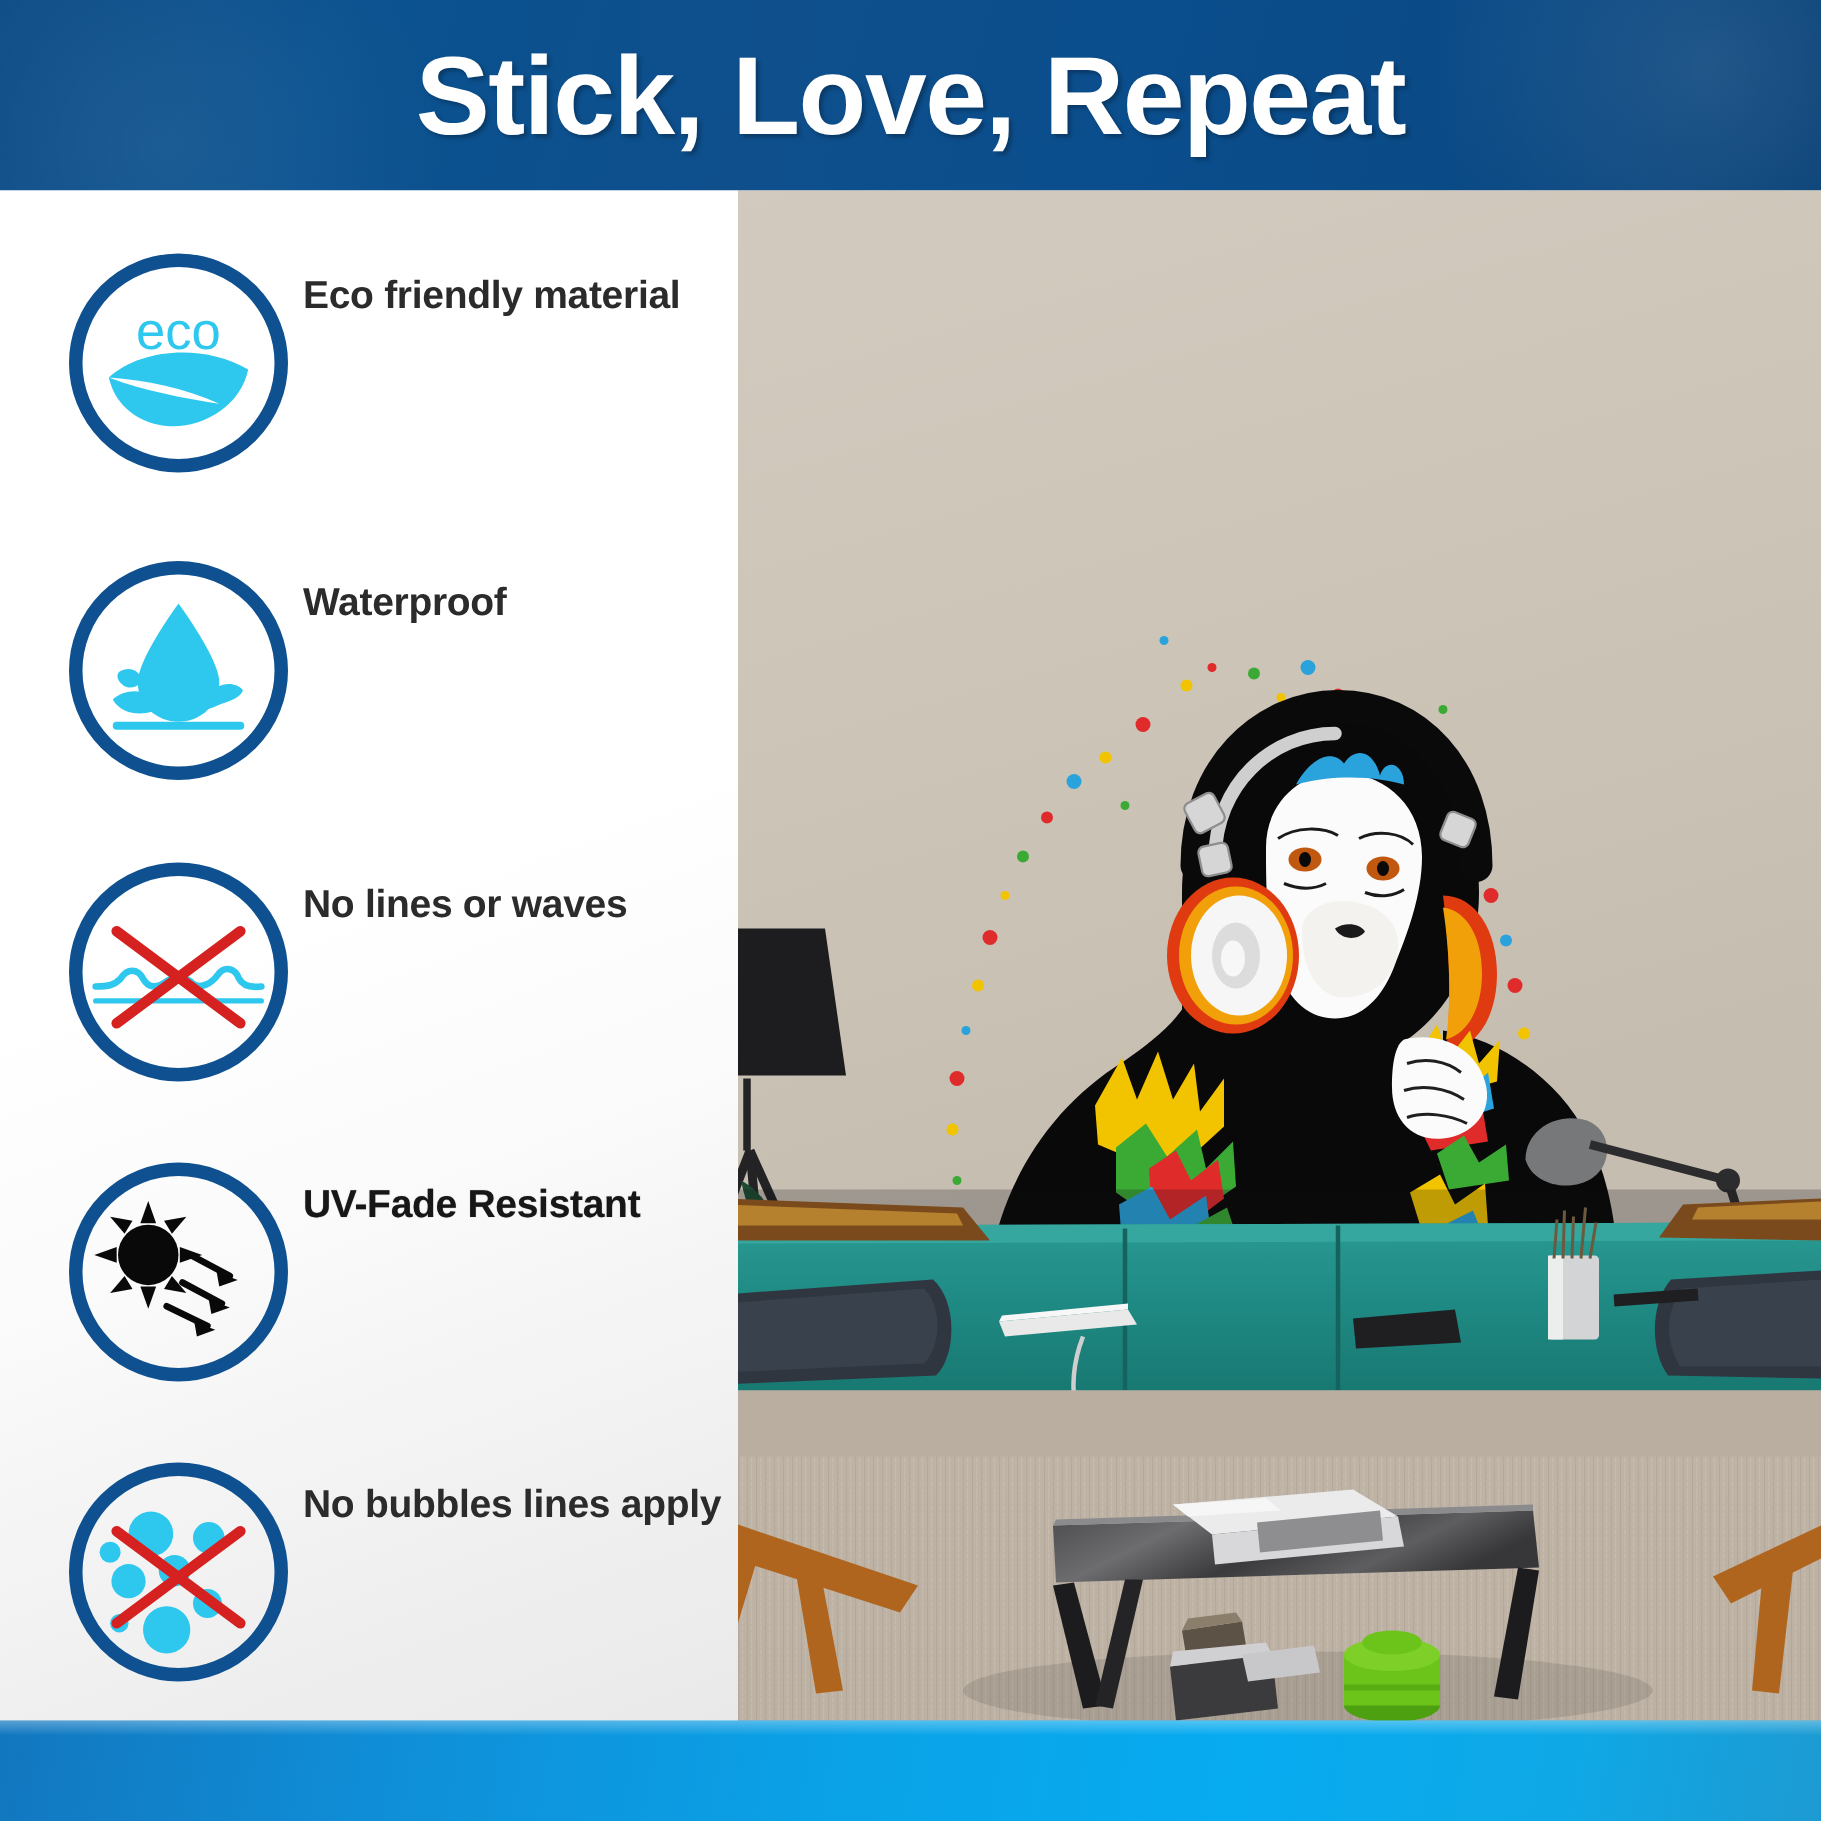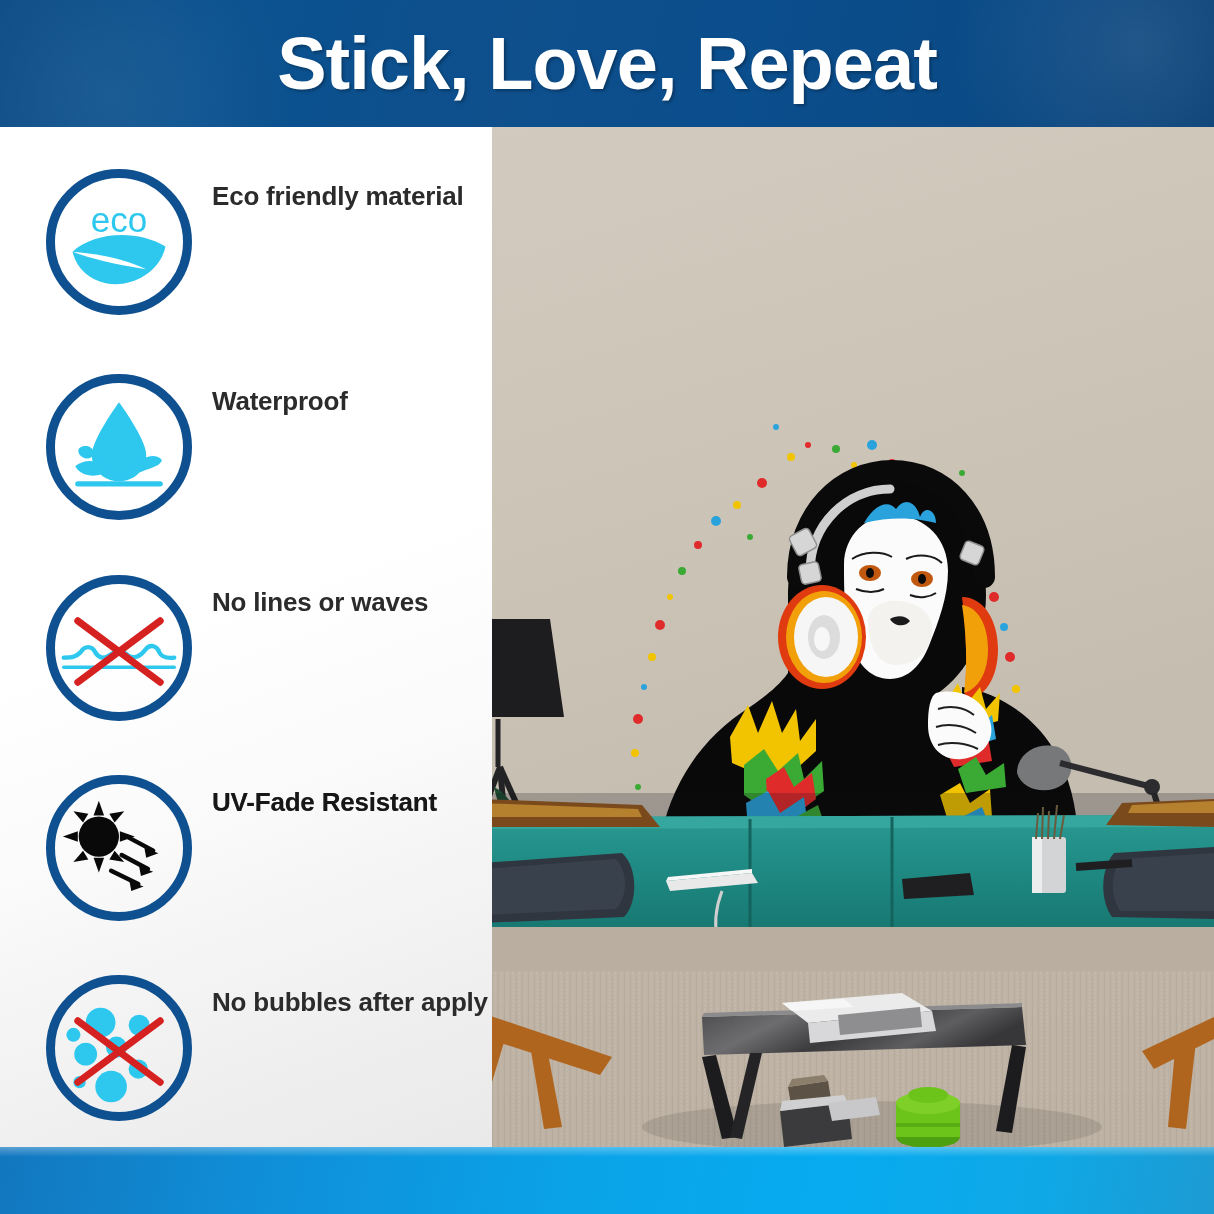--- a/index.html
+++ b/index.html
@@ -71,21 +71,21 @@
     position: absolute;
     left: 46px; top: 10px;
     width: 146px; height: 146px;
     border: 9px solid #0f5190;
     border-radius: 50%;
     box-sizing: border-box;
     background: transparent;
   }
   .feature-label {
     position: absolute;
-    left: 212px;
+    left: 202px;
     top: 22px;
     font-size: 26px;
     font-weight: bold;
     color: #2b2b2b;
     white-space: nowrap;
     letter-spacing: -0.2px;
   }
   .feature-label.soft { color:#171717; text-shadow: 0 0 0.6px rgba(0,0,0,0.5); }
 
   .icon-svg { position:absolute; left:0; top:0; width:100%; height:100%; }
@@ -202,21 +202,21 @@
           <circle cx="70" cy="72" r="12"></circle>
           <circle cx="96" cy="47" r="12"></circle>
           <circle cx="95" cy="97" r="11"></circle>
           <circle cx="28" cy="112" r="7"></circle>
           <circle cx="64" cy="117" r="18"></circle>
         </g>
         <path d="M26 42 L120 112" stroke="#d62121" stroke-width="8" stroke-linecap="round"></path>
         <path d="M120 42 L26 112" stroke="#d62121" stroke-width="8" stroke-linecap="round"></path>
       </svg>
     </div>
-    <div class="feature-label">No bubbles after apply</div>
+    <div class="feature-label">No bubbles lines apply</div>
   </div>
 
 </div>
 
 <div class="gap-left"></div>
 
 <div class="photo">
   <svg width="722" height="1037" viewBox="0 0 722 1037" xmlns="http://www.w3.org/2000/svg">
     <defs>
       <linearGradient id="wallg" x1="0" y1="0" x2="0.3" y2="1">

